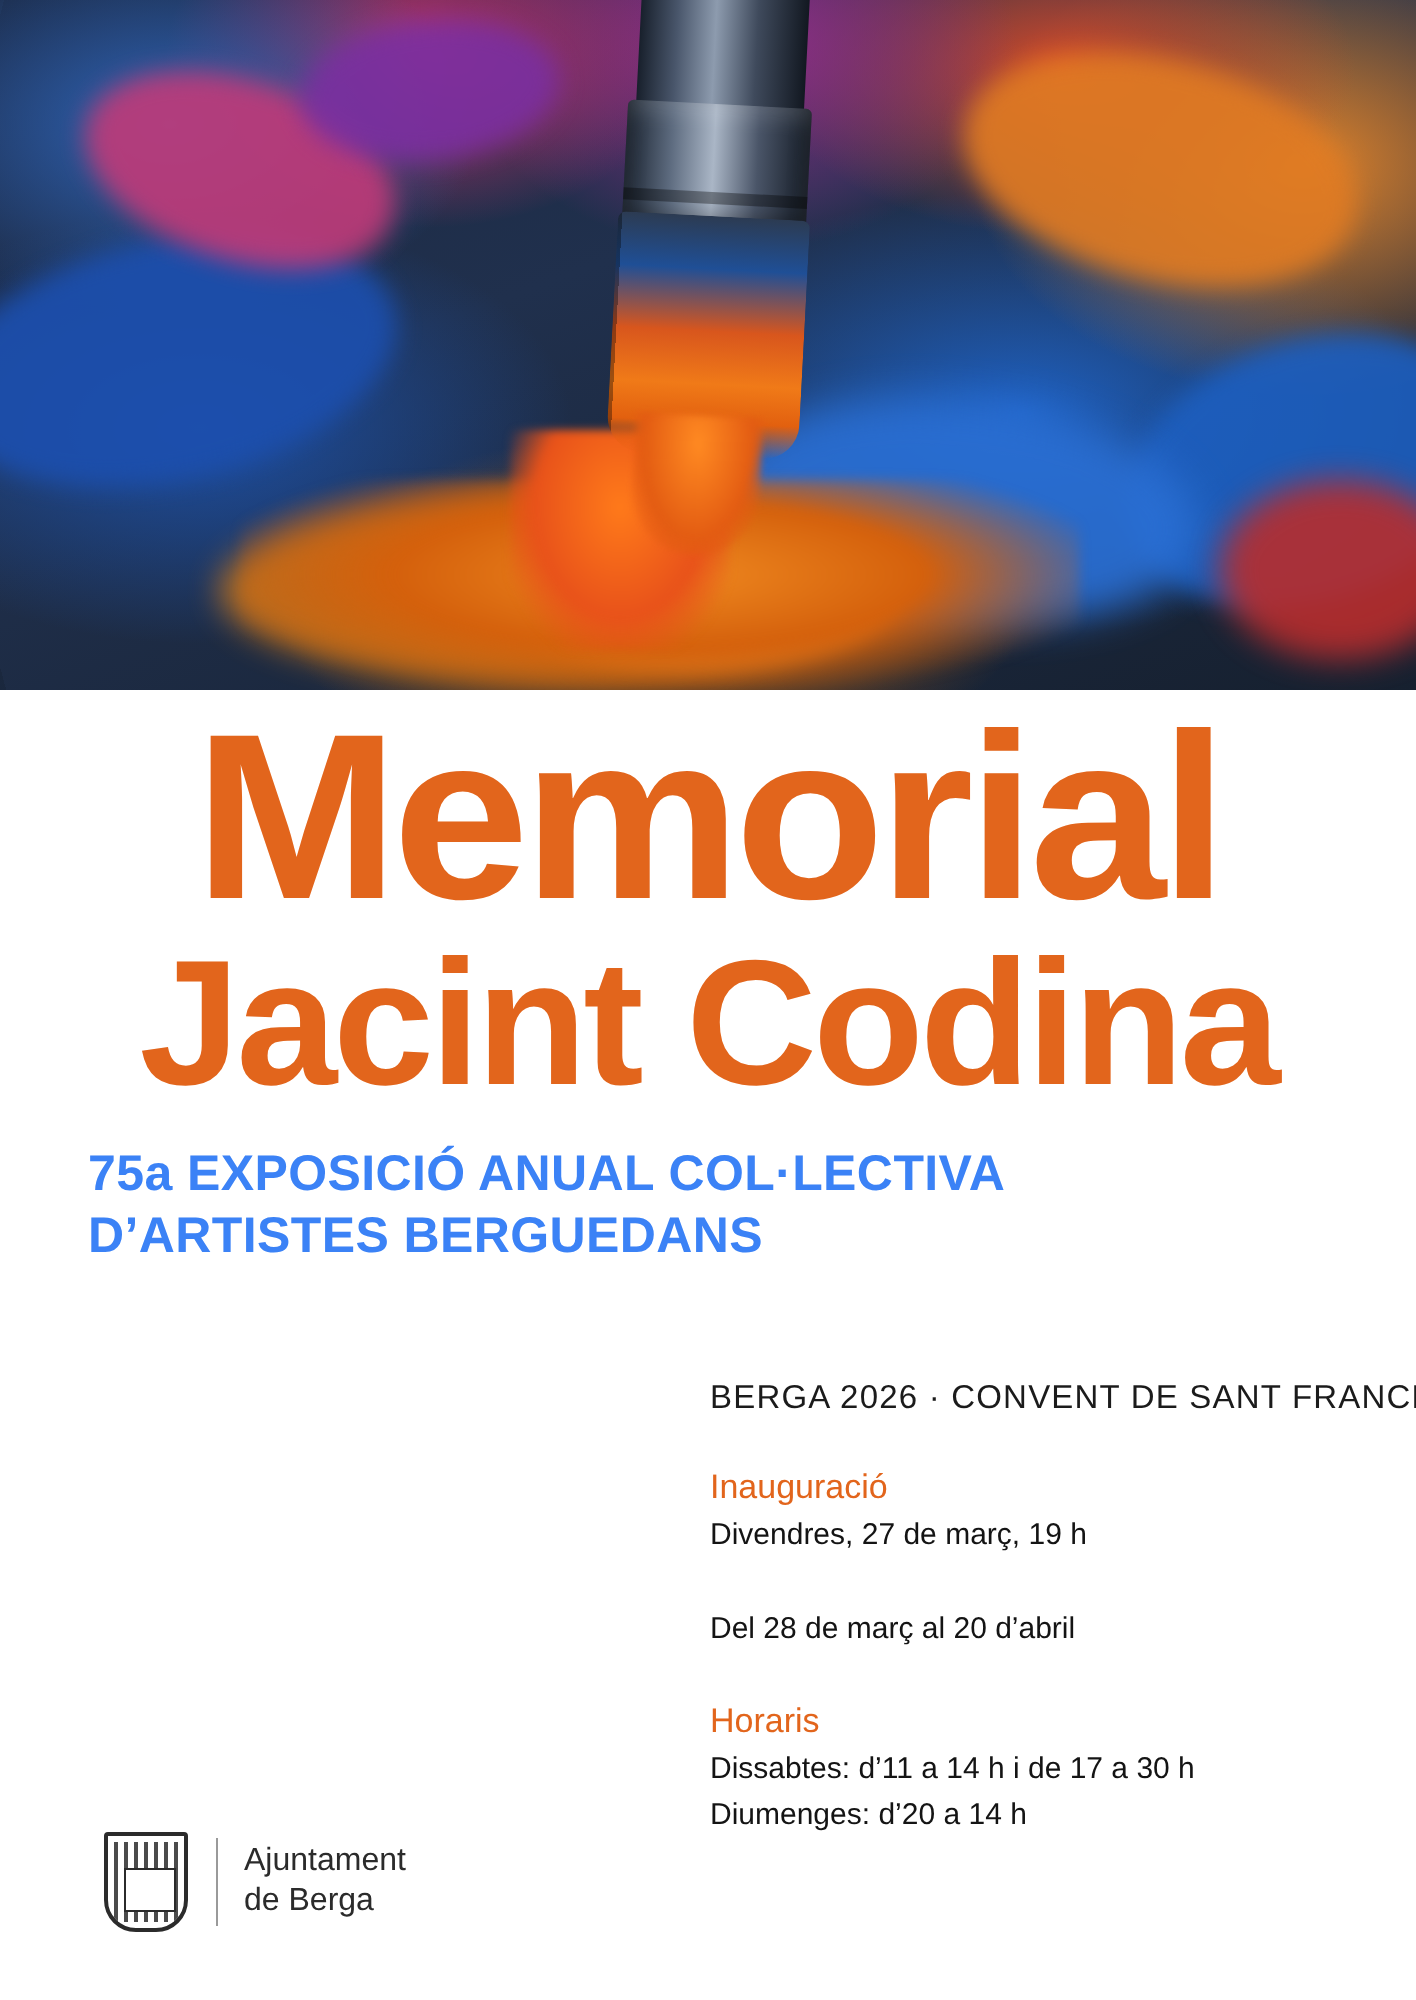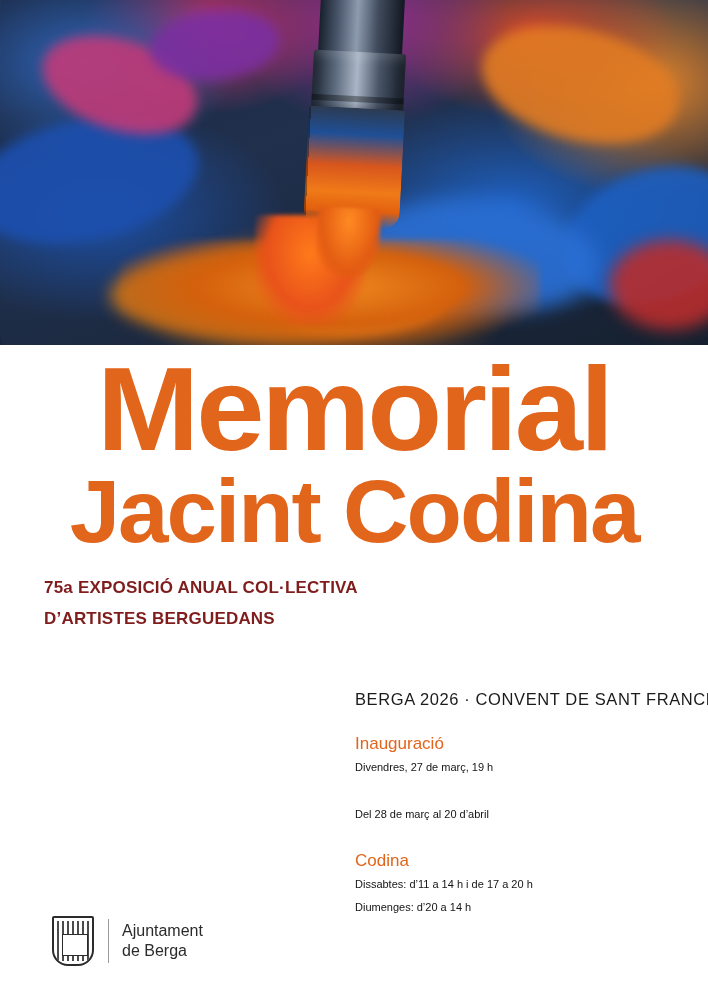--- a/index.html
+++ b/index.html
@@ -175,23 +175,23 @@
     text-align: center;
     margin: 0;
     transform: scaleX(1.02);
   }
 
   .subtitle {
     position: absolute;
     left: 44px;
     top: 572px;
     width: 620px;
-    color: #7f1d1d;
+    color: #3b82f6;
     font-weight: bold;
-    font-size: 17px;
+    font-size: 25px;
     line-height: 31px;
     letter-spacing: 0.2px;
   }
   .subtitle div { white-space: nowrap; }
 
   
   .info {
     position: absolute;
     left: 355px;
     top: 690px;
@@ -206,21 +206,21 @@
     white-space: nowrap;
   }
   .info .group { margin-bottom: 14px; margin-top: 24px; }
   .info .label {
     color: #E2651C;
     font-size: 17px;
     line-height: 22px;
     margin-bottom: 1px;
   }
   .info .value {
-    font-size: 11px;
+    font-size: 15px;
     line-height: 23px;
     color: #141414;
   }
 
   
   .footer {
     position: absolute;
     left: 52px;
     top: 916px;
     display: flex;
@@ -308,22 +308,22 @@
     <div class="group">
       <div class="label">Inauguració</div>
       <div class="value">Divendres, 27 de març, 19 h</div>
     </div>
 
     <div class="group">
       <div class="value">Del 28 de març al 20 d’abril</div>
     </div>
 
     <div class="group">
-      <div class="label">Codina</div>
-      <div class="value">Dissabtes: d’11 a 14 h i de 17 a 20 h</div>
+      <div class="label">Horaris</div>
+      <div class="value">Dissabtes: d’11 a 14 h i de 17 a 30 h</div>
       <div class="value">Diumenges: d’20 a 14 h</div>
     </div>
   </div>
 
   <div class="footer">
     <div class="crest"></div>
     <div class="divider"></div>
     <div class="logo-text">
       <div>Ajuntament</div>
       <div><span>de </span><span class="strong">Berga</span></div>

